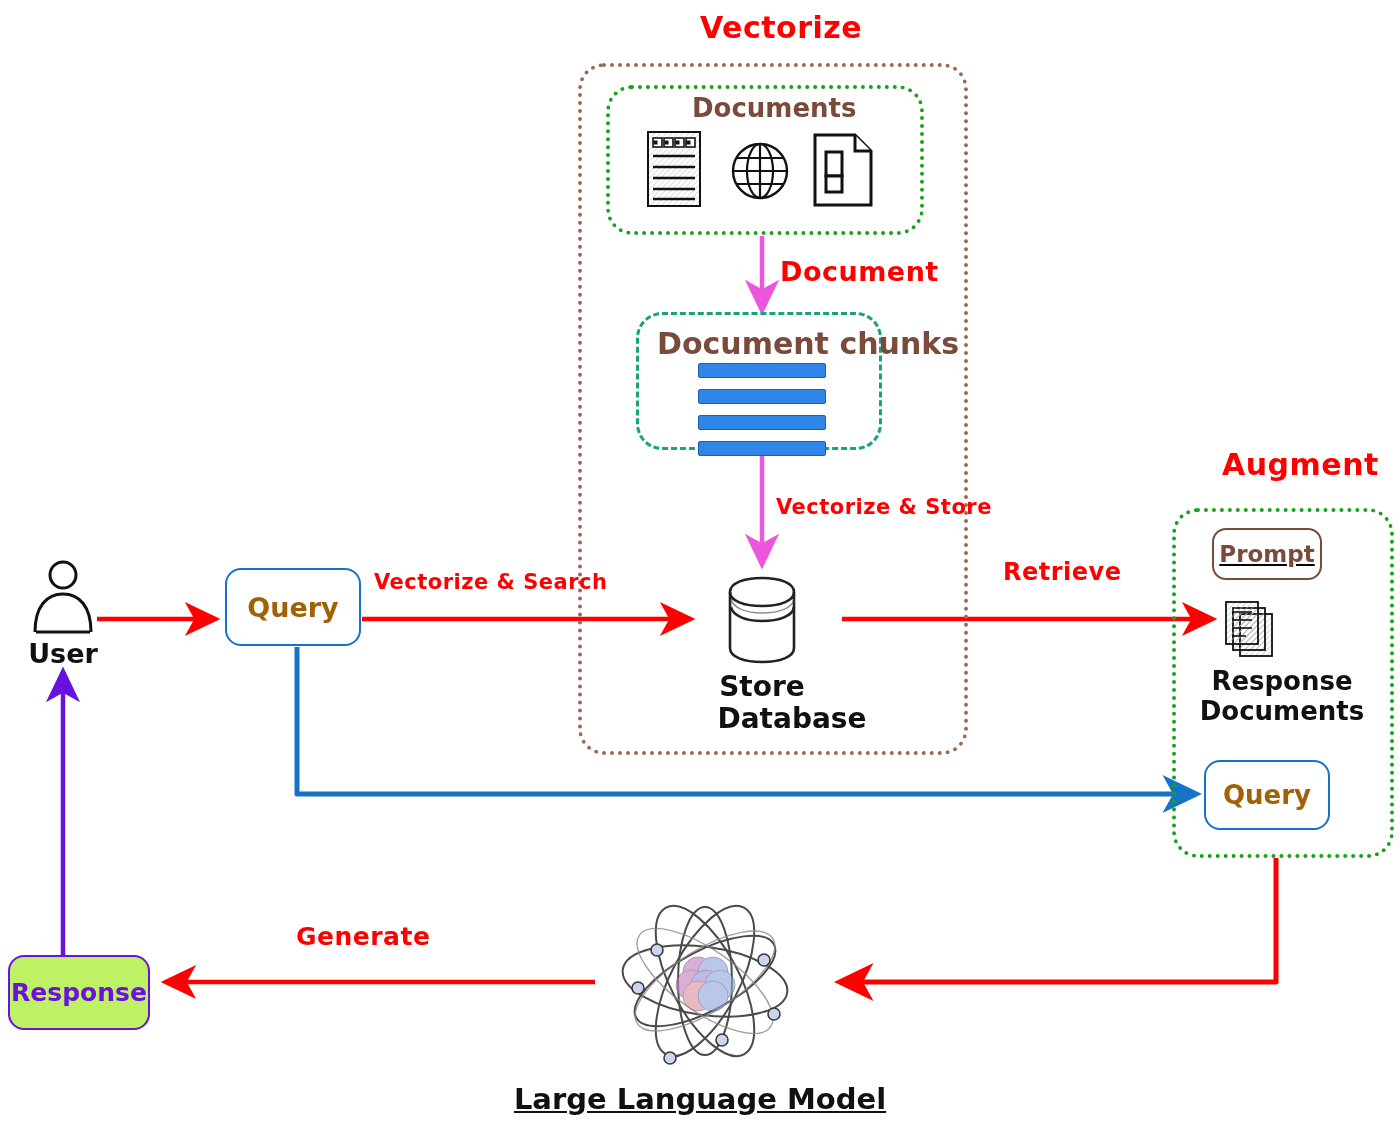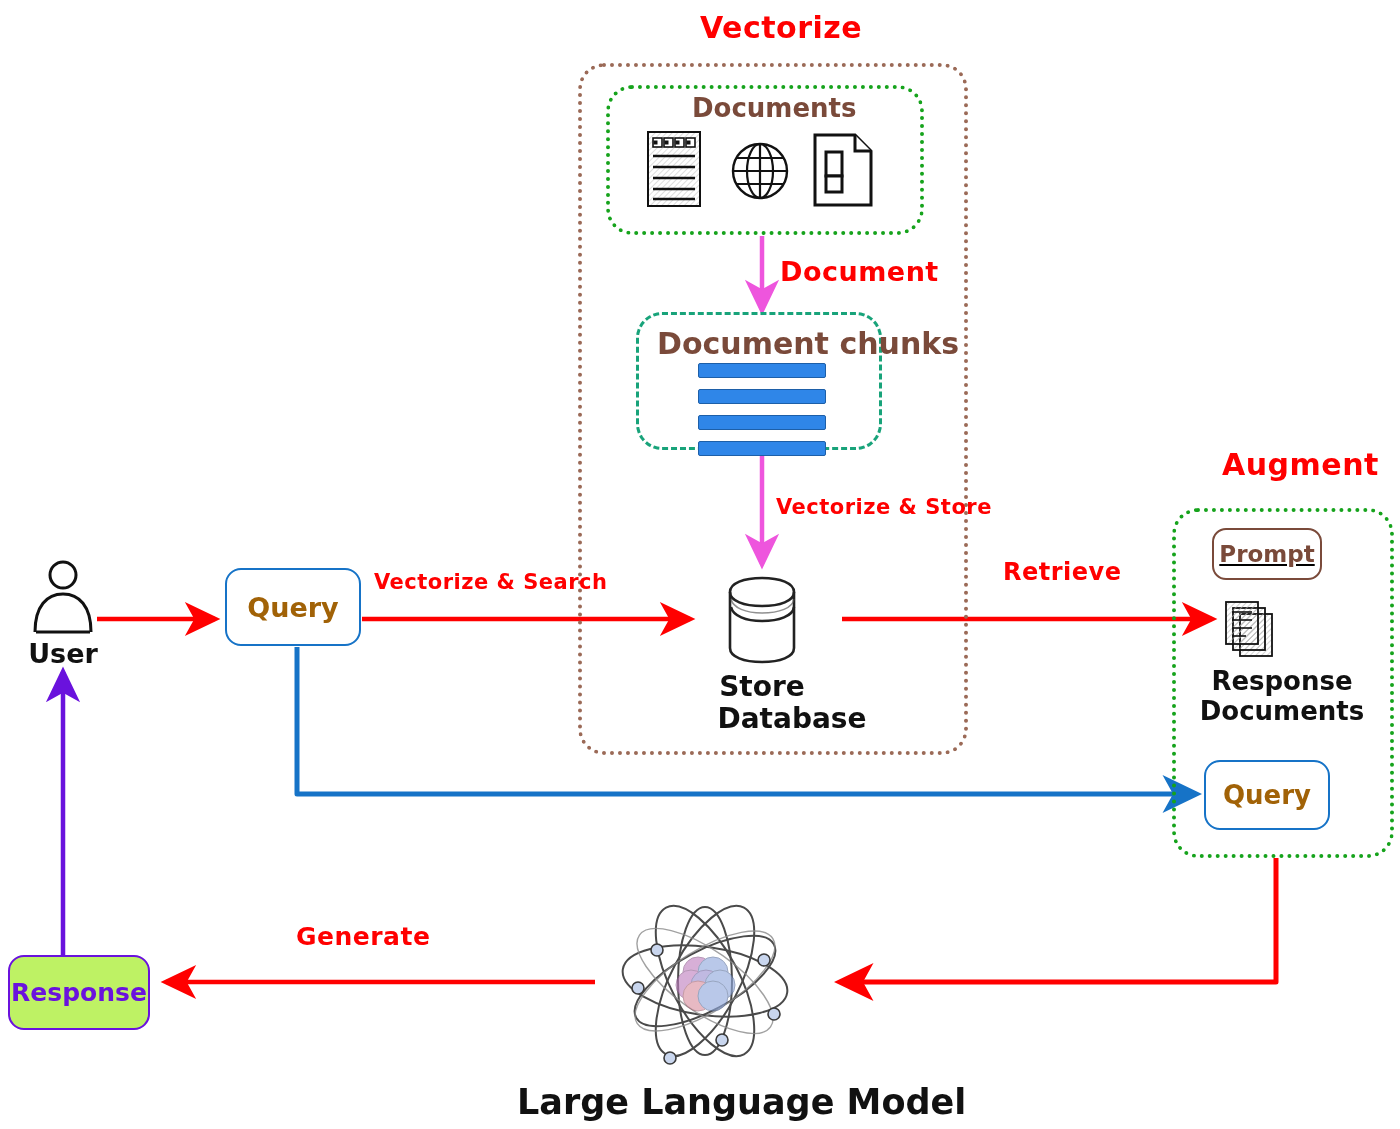--- a/index.html
+++ b/index.html
@@ -333,15 +333,15 @@
         <circle cx="45" cy="62" r="6" fill="#c9d6ee" stroke="#3a3a3a" stroke-width="1.6"></circle>
         <circle cx="152" cy="72" r="6" fill="#c9d6ee" stroke="#3a3a3a" stroke-width="1.6"></circle>
         <circle cx="26" cy="100" r="6" fill="#c9d6ee" stroke="#3a3a3a" stroke-width="1.6"></circle>
         <circle cx="162" cy="126" r="6" fill="#c9d6ee" stroke="#3a3a3a" stroke-width="1.6"></circle>
         <circle cx="110" cy="152" r="6" fill="#c9d6ee" stroke="#3a3a3a" stroke-width="1.6"></circle>
         <circle cx="58" cy="170" r="6" fill="#c9d6ee" stroke="#3a3a3a" stroke-width="1.6"></circle>
       </g>
     </svg>
   </div>
 
-  <div class="abs label-black" style="left:517px; top:1082px; width:400px; font-size:35px;">Large Language Model</div>
+  <div class="abs label-black" style="left:500px; top:1082px; width:400px; font-size:29px;text-decoration:underline;">Large Language Model</div>
 
 </div>
 
 </body></html>

